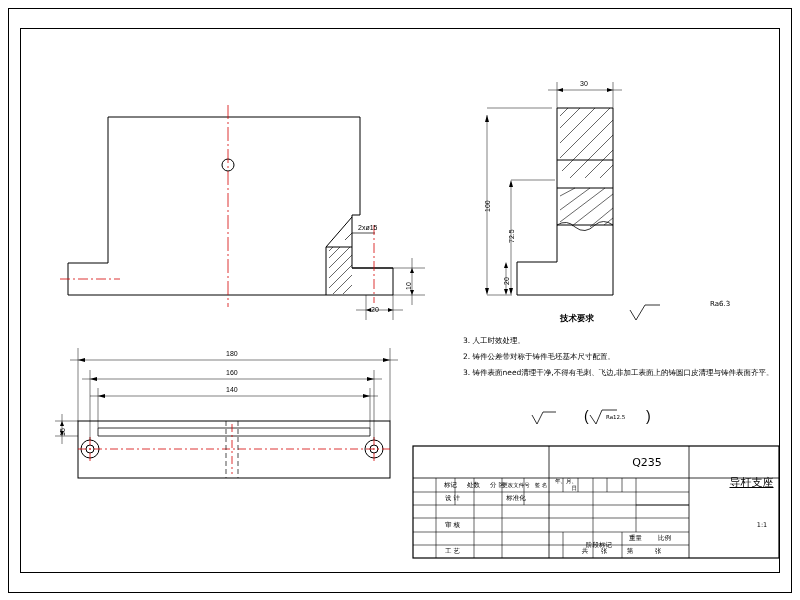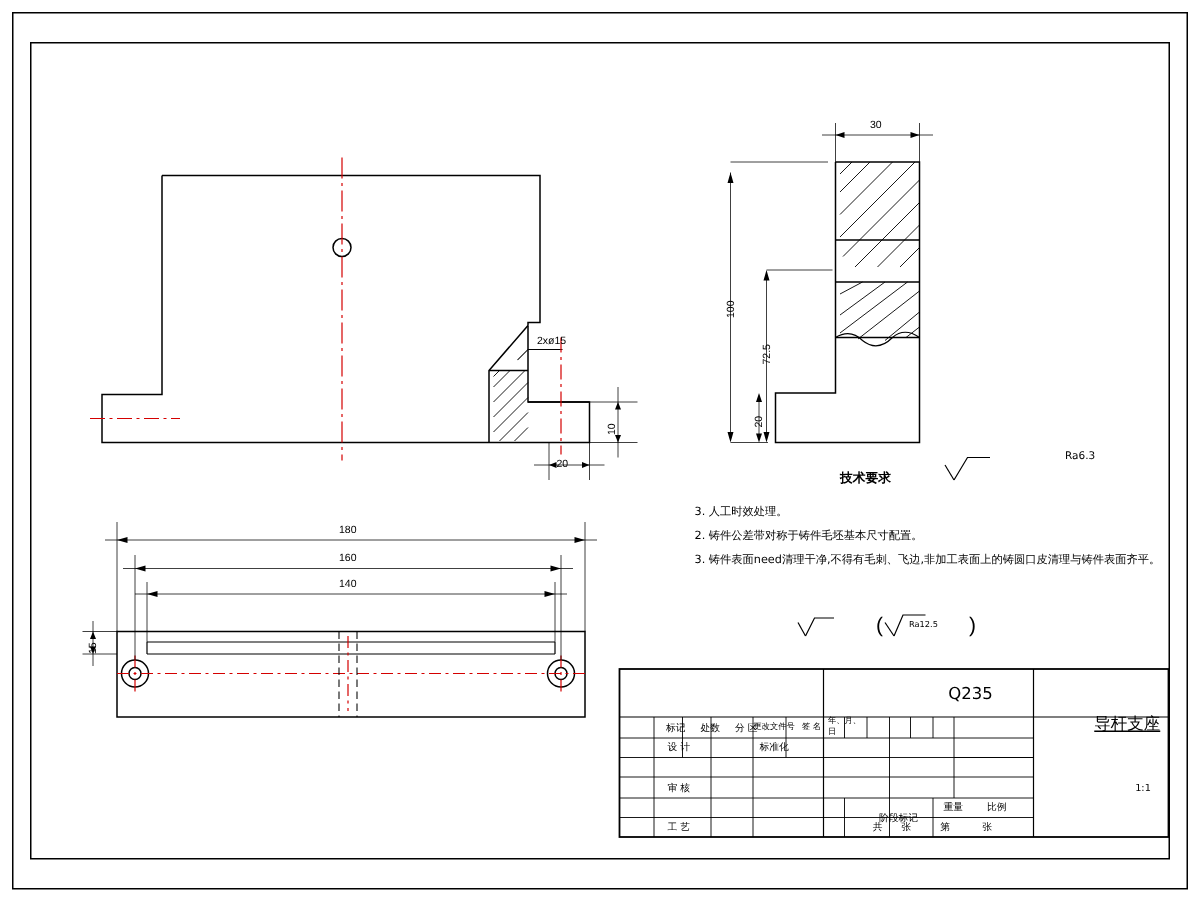--- a/index.html
+++ b/index.html
@@ -9,21 +9,21 @@
   .ln{position:absolute;background:#000;}
   .h{height:1px;}
   .v{width:1px;}
   .txt{position:absolute;font-size:7px;line-height:8px;white-space:nowrap;}
   .txt.cn{font-family:"DejaVu Sans", sans-serif;padding-left:48px;}
   .dim{position:absolute;font-size:7px;white-space:nowrap;}
   .vdim{position:absolute;font-size:7px;white-space:nowrap;transform-origin:0 0;transform:rotate(-90deg);}
   svg{position:absolute;left:0;top:0;overflow:visible;}
   .note{position:absolute;font-size:7.5px;font-family:"DejaVu Sans", sans-serif;white-space:nowrap;}
   .tb-cell{position:absolute;font-size:6.5px;font-family:"DejaVu Sans", sans-serif;
-           display:flex;align-items:center;justify-content:center;text-align:left;line-height:7px;padding-left:28px;}
+           display:flex;align-items:center;justify-content:center;text-align:right;line-height:7px;padding-left:28px;}
 </style>
 </head>
 <body>
 
 <div id="sheet">
 
   <div class="ln h" style="left:8px;top:8px;width:784px;"></div>
   <div class="ln h" style="left:8px;top:592px;width:784px;"></div>
   <div class="ln v" style="left:8px;top:8px;height:584px;"></div>
   <div class="ln v" style="left:791px;top:8px;height:584px;"></div>

